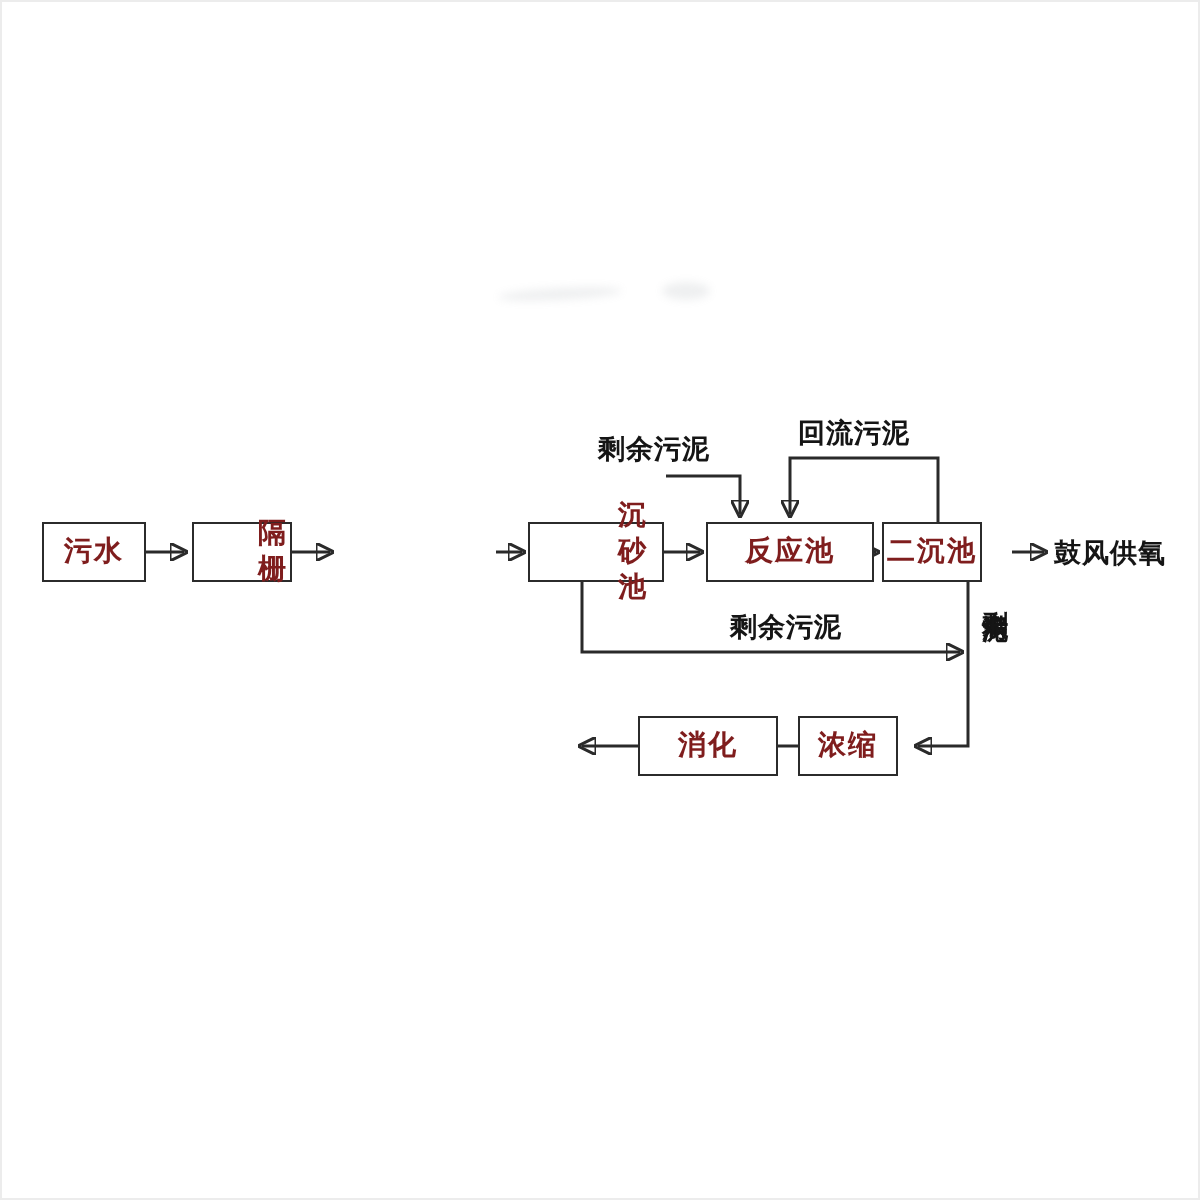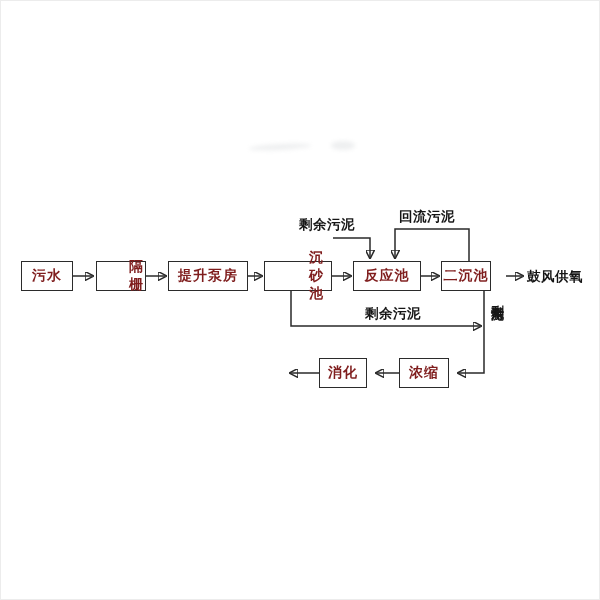--- a/index.html
+++ b/index.html
@@ -67,29 +67,28 @@
     <path d="M332 237 H369 V256" marker-end="url(#arrow)"></path>
     <path d="M468 260 V228 H394 V256" marker-end="url(#arrow)"></path>
     <path d="M290 290 V325 H479" marker-end="url(#arrow)"></path>
     <path d="M483 290 V372 H458" marker-end="url(#arrow)"></path>
     <path d="M398 372 H376" marker-end="url(#arrow)"></path>
     <path d="M318 372 H290" marker-end="url(#arrow)"></path>
   </svg>
 
   <div class="box" style="left:20px;  top:260px; width:52px;">污水</div>
   <div class="box" style="left:95px;  top:260px; width:50px;padding-left:32px;">隔栅</div>
-  <div class="box" style="left:167px; top:260px; width:80px;">提升泵房</div>
   <div class="box" style="left:263px; top:260px; width:68px;padding-left:44px;">沉砂池</div>
-  <div class="box" style="left:352px; top:260px; width:68px;">反应池</div>
+  <div class="box" style="left:352px; top:260px; width:84px;">反应池</div>
   <div class="box" style="left:440px; top:260px; width:50px;">二沉池</div>
 
   <div class="lbl" style="left:526px; top:267px;">鼓风供氧</div>
 
   <div class="lbl" style="left:298px; top:215px;">剩余污泥</div>
   <div class="lbl" style="left:398px; top:207px;">回流污泥</div>
 
   <div class="lbl" style="left:364px; top:304px;">剩余污泥</div>
   <div class="lbl-v" style="left:487px; top:294px;">剩余污泥</div>
 
-  <div class="box" style="left:318px; top:357px; width:48px;">消化</div>
+  <div class="box" style="left:318px; top:357px; width:70px;">消化</div>
   <div class="box" style="left:398px; top:357px; width:50px;">浓缩</div>
 
 </div>
 
 </body></html>

